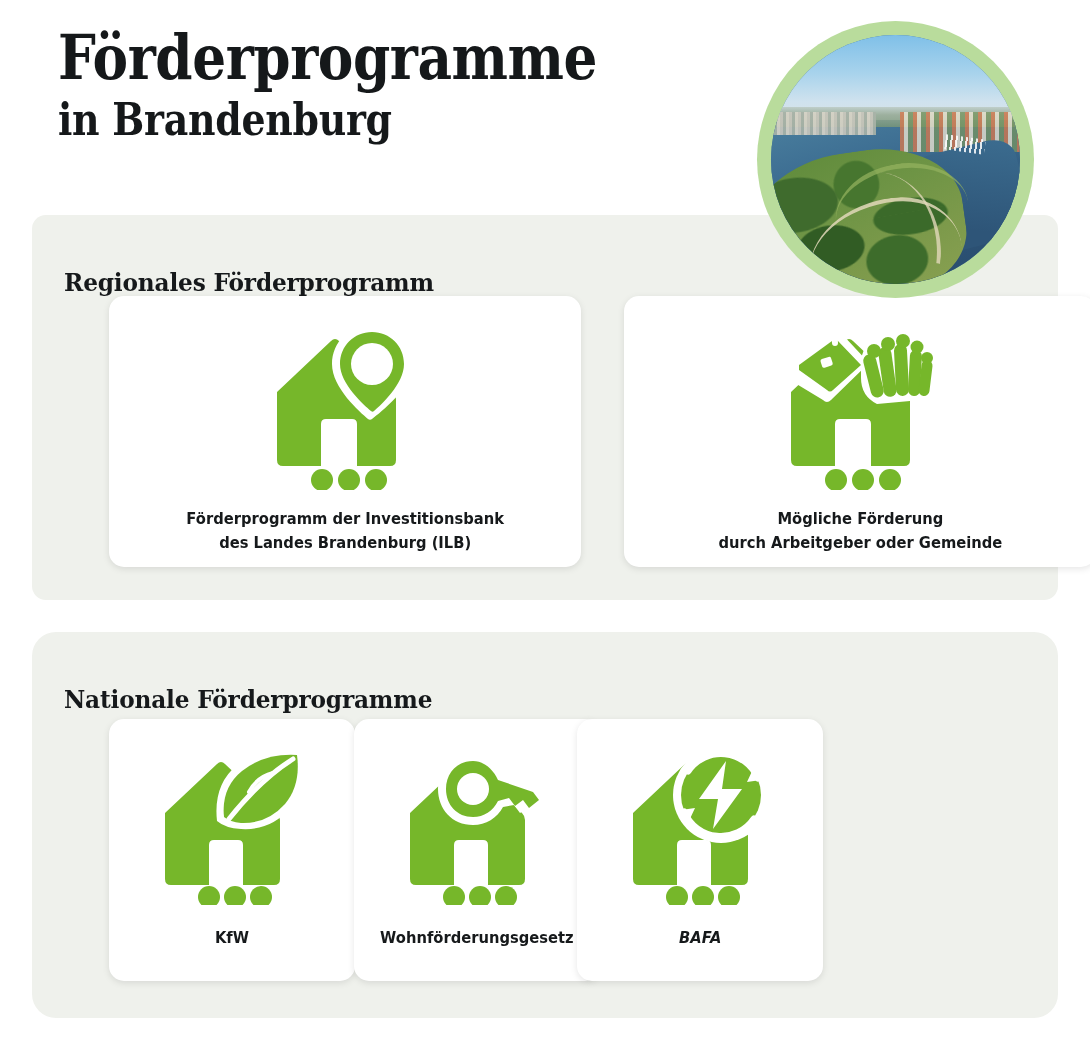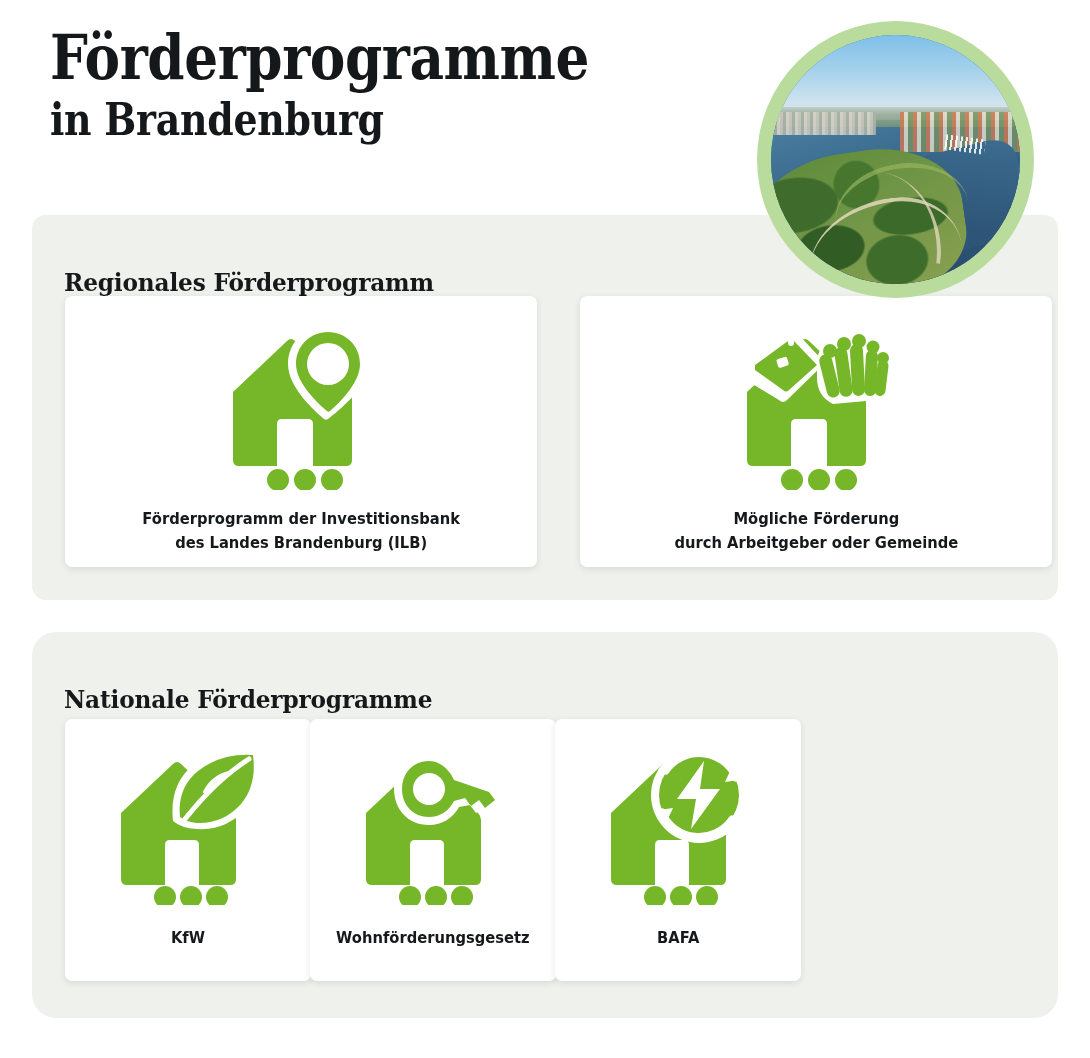--- a/index.html
+++ b/index.html
@@ -12,21 +12,21 @@
     height: 1058px;
     position: relative;
     overflow: hidden;
     font-family: "DejaVu Sans", "Liberation Sans", sans-serif;
     -webkit-font-smoothing: antialiased;
   }
 
   
   .header {
     position: absolute;
-    left: 50px;
+    left: 58px;
     top: 26px;
     width: 700px;
   }
   .title-main {
     font-family: "DejaVu Serif", "Liberation Serif", serif;
     font-weight: 700;
     font-size: 62px;
     line-height: 1.02;
     letter-spacing: -0.5px;
     color: #15181a;
@@ -154,25 +154,26 @@
     top: 32px;
     transform: scaleX(0.93);
     transform-origin: left center;
     white-space: nowrap;
   }
 
   
   .card {
     position: absolute;
     background: #ffffff;
-    border-radius: 7px;
+    border-radius: 15px;
     box-shadow: 0 2px 7px rgba(0,0,0,0.10);
     display: flex;
     flex-direction: column;
     align-items: center;
+    margin-left: 44px;
   }
   .card-icon { display: block; }
   .card-label {
     font-family: "DejaVu Sans", "Liberation Sans", sans-serif;
     font-weight: 700;
     font-size: 15.5px;
     line-height: 1.52;
     color: #16191b;
     text-align: center;
     white-space: pre-line;
@@ -183,21 +184,21 @@
   .card-reg { top: 296px; width: 472px; height: 271px; }
   #card-ilb { left: 65px; }
   #card-arbeitgeber { left: 580px; }
   .card-reg .card-icon { margin-top: 24px; }
   .card-reg .card-label { margin-top: 18px; }
 
   
   .card-nat { top: 719px; width: 246px; height: 262px; }
   #card-kfw  { left: 65px; }
   #card-wfg  { left: 310px; }
-  #card-bafa { left: 555px; }
+  #card-bafa { left: 533px; font-style: italic; }
   .card-nat .card-icon { margin-top: 26px; }
   .card-nat .card-label { margin-top: 22px; }
 </style>
 </head>
 <body>
 
 <div class="header">
   <div class="title-main">Förderprogramme</div>
   <div class="title-sub">in Brandenburg</div>
 </div>

